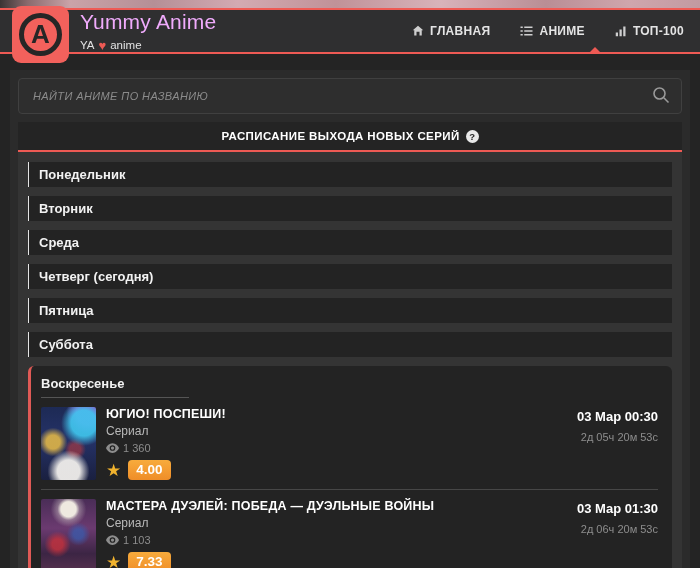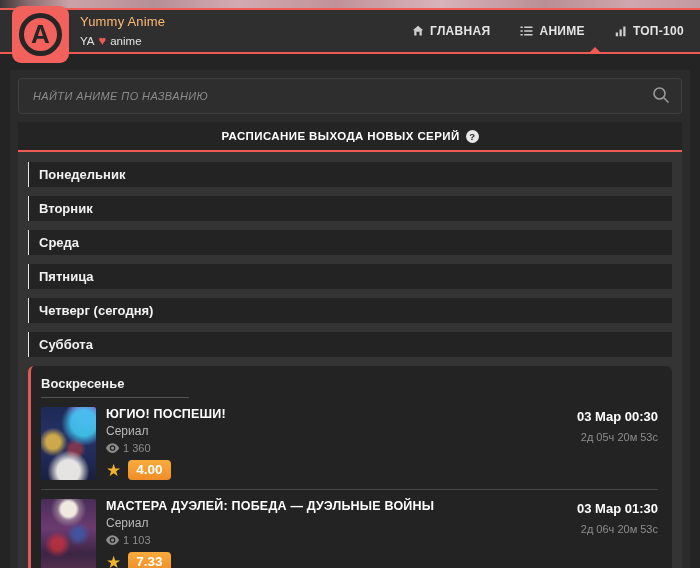--- a/index.html
+++ b/index.html
@@ -32,21 +32,21 @@
   .logo-ring {
     width:43px; height:43px; border-radius:50%;
     border:5px solid #262626;
     display:flex; align-items:center; justify-content:center;
   }
   .logo-ring span {
     font-weight:bold; font-size:26px; color:#262626; line-height:1;
     transform:translateY(-1px);
   }
   .brand { margin-left:80px; }
-  .brand-title { font-size:13px; color:#fdba74; font-weight:normal; letter-spacing:.2px; }
+  .brand-title { font-size:21px; color:#f0abfc; font-weight:normal; letter-spacing:.2px; }
   .brand-sub { font-size:11.5px; color:#e2e2e2; margin-top:4px; display:flex; align-items:center; gap:4px; }
   .heart { color:#ee5a54; font-size:13px; }
 
   .main-nav { margin-left:auto; display:flex; align-items:center; gap:30px; padding-right:16px; }
   .nav-item {
     display:flex; align-items:center; gap:6px;
     font-size:12px; font-weight:bold; color:#e4e4e4;
     letter-spacing:.3px; cursor:pointer; position:relative;
   }
   .nav-item svg { fill:#cfcfcf; }
@@ -203,22 +203,22 @@
   <section class="schedule">
     <div class="schedule-titlebar">
       <span class="schedule-title">РАСПИСАНИЕ ВЫХОДА НОВЫХ СЕРИЙ</span>
       <span class="q-icon">?</span>
     </div>
 
     <div class="schedule-body">
       <div class="day-row">Понедельник</div>
       <div class="day-row">Вторник</div>
       <div class="day-row">Среда</div>
+      <div class="day-row">Четверг (сегодня)</div>
       <div class="day-row">Пятница</div>
-      <div class="day-row">Четверг (сегодня)</div>
       <div class="day-row">Суббота</div>
 
       <div class="day-panel">
         <div class="day-panel-title">Воскресенье</div>
         <div class="day-panel-underline"></div>
 
         <div class="entry">
           <div class="poster poster-1"></div>
           <div class="entry-info">
             <div class="entry-title">ЮГИО! ПОСПЕШИ!</div>

